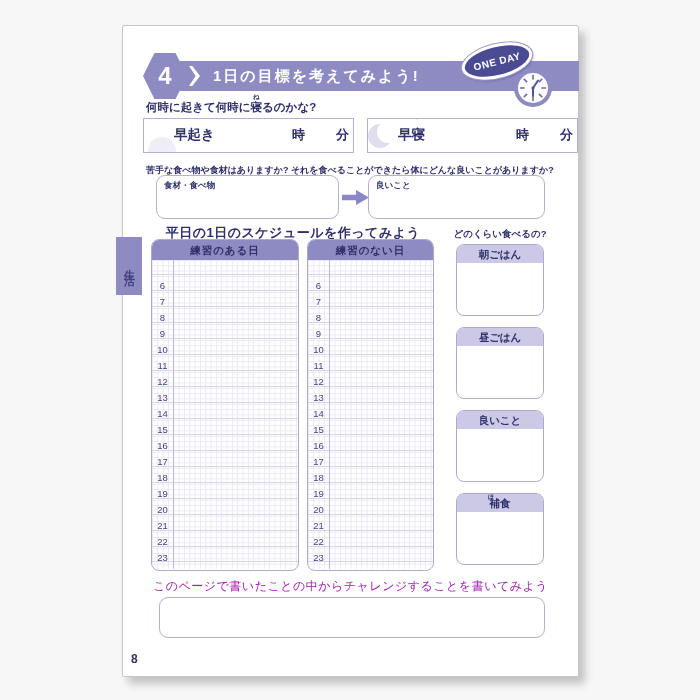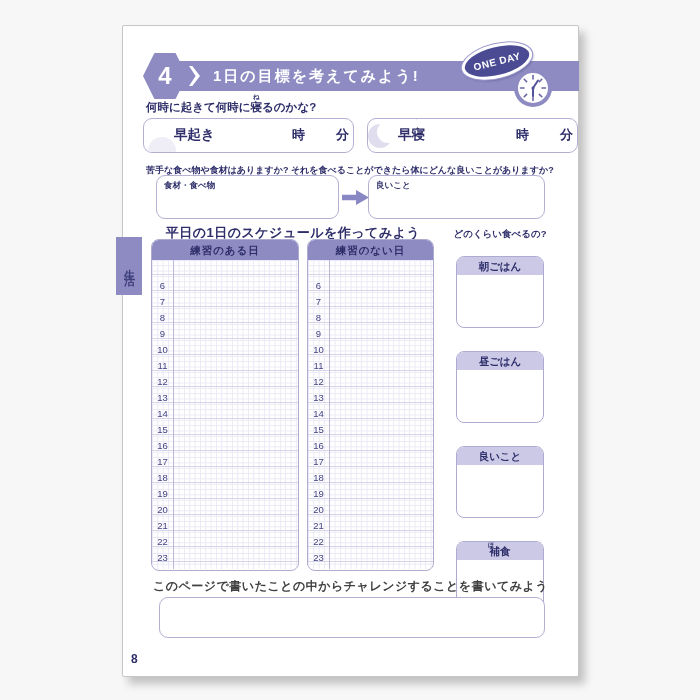--- a/index.html
+++ b/index.html
@@ -39,21 +39,21 @@
     color:#fff;font-size:10px;font-weight:bold;letter-spacing:0.5px;
     z-index:3;
   }
   .clock{position:absolute;left:390px;top:42px;width:40px;height:40px;z-index:3;}
   
   .q1{position:absolute;left:23px;top:74px;font-size:11.5px;font-weight:bold;color:#2e2e6a;}
   .rwrap{position:relative;display:inline-block;}
   .ruby{position:absolute;top:-6px;left:50%;transform:translateX(-50%);
     font-size:6.5px;font-style:normal;font-weight:bold;color:#2e2e6a;line-height:1;}
   .time-box{
-    position:absolute;top:92px;height:35px;border:1.5px solid #b3b0d4;border-radius:9px;
+    position:absolute;top:92px;height:35px;border:1.5px solid #b3b0d4;border-radius:0;
     background:#fff;overflow:hidden;box-sizing:border-box;
   }
   .time-box.wake{left:20px;width:211px;}
   .time-box.sleep{left:244px;width:211px;}
   .time-label{position:absolute;left:30px;top:0;line-height:32px;font-size:13.5px;font-weight:bold;color:#2e2e6a;}
   .unit-hour{position:absolute;left:148px;top:0;line-height:32px;font-size:13px;font-weight:bold;color:#2e2e6a;}
   .unit-min{position:absolute;left:192px;top:0;line-height:32px;font-size:13px;font-weight:bold;color:#2e2e6a;}
   .sun-icon{position:absolute;left:4px;top:18px;width:28px;height:28px;border-radius:50%;background:#efedf6;}
   .moon-icon{position:absolute;left:0px;top:5px;width:24px;height:24px;border-radius:50%;background:#e0deee;}
   .moon-icon::after{content:'';position:absolute;left:9px;top:-3px;width:22px;height:22px;border-radius:50%;background:#fff;}
@@ -85,26 +85,26 @@
       linear-gradient(90deg,#eae8f4 1px,transparent 1px);
     background-size:5.33px 5.33px;
   }
   .grid-body::before{content:'';position:absolute;left:21px;top:0;bottom:0;width:1px;background:#bcb9da;z-index:2;}
   .grid-rows{padding-top:14px;}
   .hour-row{height:16px;box-sizing:border-box;border-top:1px solid #d6d4e8;}
   .hour-row:last-child{border-bottom:1px solid #d6d4e8;}
   .hour-label{display:inline-block;width:21px;text-align:center;font-size:9.5px;line-height:15px;color:#3f3f82;}
   
   .meal-col{position:absolute;left:333px;top:218px;width:88px;display:flex;flex-direction:column;gap:11px;}
-  .meal-box{height:72px;border:1.5px solid #aeabd0;border-radius:8px;overflow:hidden;background:#fff;box-sizing:border-box;margin-top:12px;}
+  .meal-box{height:72px;border:1.5px solid #aeabd0;border-radius:8px;overflow:hidden;background:#fff;box-sizing:border-box;}
   .meal-header{position:relative;height:18px;background:#cbc9e6;color:#2e2e6a;
     font-size:10.5px;font-weight:bold;text-align:center;line-height:19px;}
   .meal-ruby{position:absolute;top:0px;left:calc(50% - 12px);font-size:6px;font-weight:bold;color:#2e2e6a;line-height:1;}
   
-  .challenge-title{position:absolute;left:20px;top:552px;width:415px;text-align:center;font-size:12px;font-weight:bold;color:#404040;letter-spacing:0.5px;}
+  .challenge-title{position:absolute;left:20px;top:552px;width:415px;text-align:center;font-size:12px;font-weight:normal;color:#a21caf;letter-spacing:0.5px;}
   .challenge-box{position:absolute;left:36px;top:571px;width:386px;height:41px;
     border:1.5px solid #b3b0d4;border-radius:9px;background:#fff;box-sizing:border-box;}
   
   .page-number{position:absolute;left:8px;top:626px;font-size:12px;font-weight:bold;color:#2e2e6a;}
   .side-tab{
     position:absolute;left:-7px;top:211px;width:26px;height:58px;background:#8e8bc3;
     display:flex;align-items:center;justify-content:center;
     writing-mode:vertical-rl;letter-spacing:6px;
     color:#3d3d7a;font-size:11px;font-weight:bold;z-index:4;
   }

